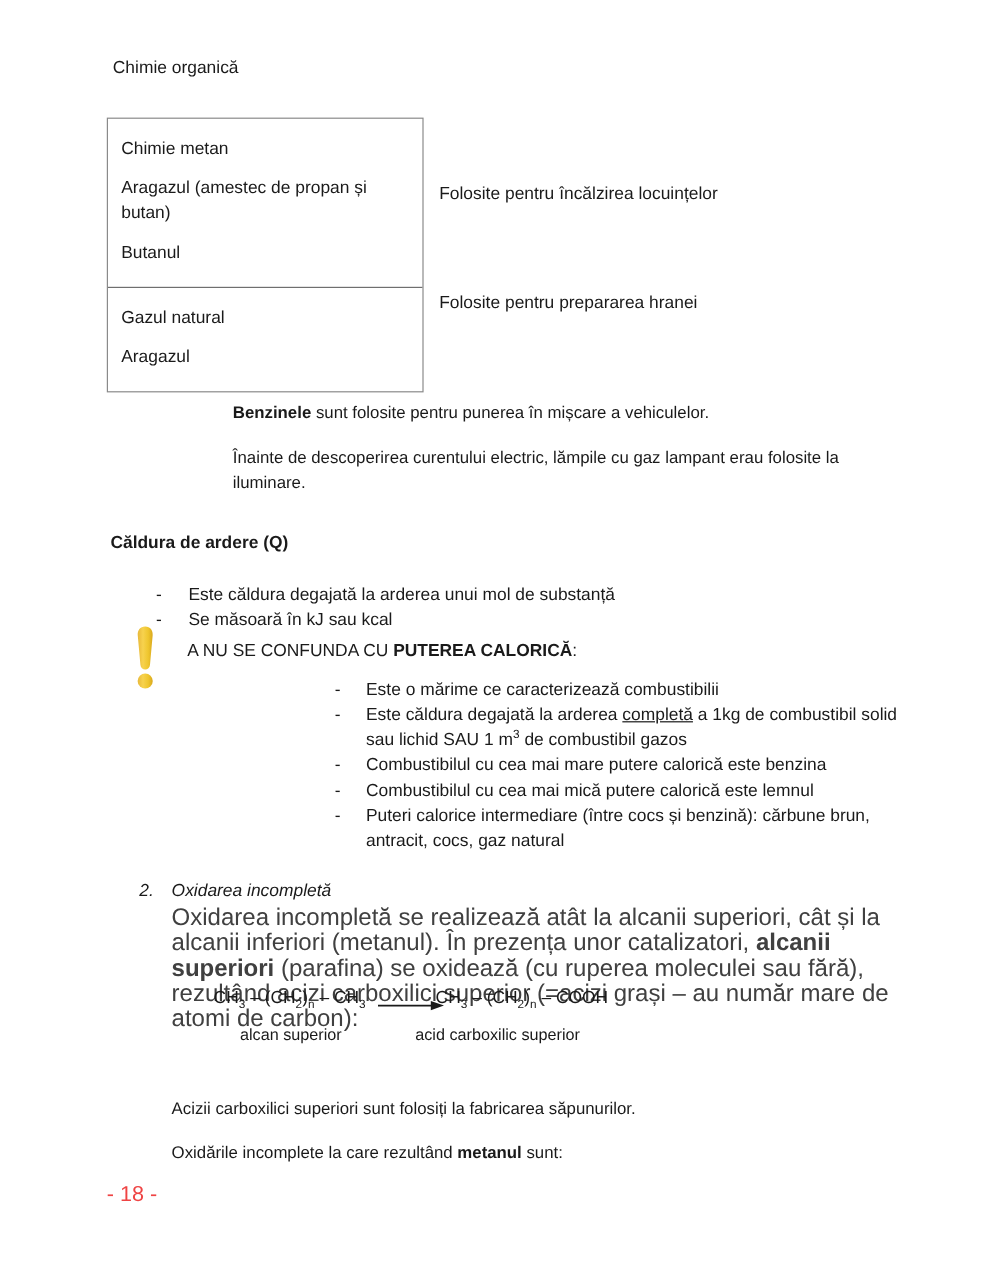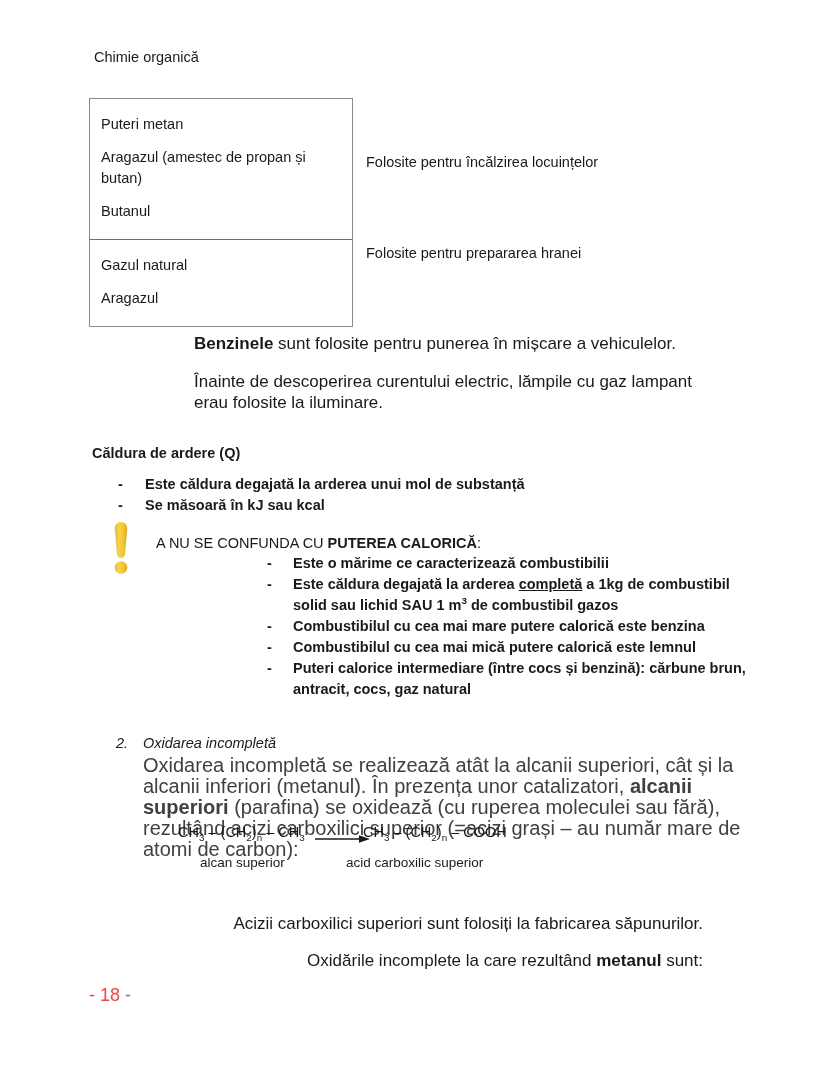--- a/index.html
+++ b/index.html
@@ -66,43 +66,42 @@
   .note-2 { top: 145px; left: 0; }
 
   
   .para-block {
     position: absolute;
     left: 194px;
     top: 333px;
     width: 520px;
   }
   .para {
-    font-size: 17px;
+    font-size: 14px;
     line-height: 21px;
     margin-bottom: 17px;
     color: #1a1a1a;
   }
   .para:last-child { margin-bottom: 0; }
   b, .bold { font-weight: bold; }
 
   
   .section-head {
     position: absolute;
     left: 92px;
     top: 445px;
     font-size: 14.5px;
     font-weight: bold;
     color: #1a1a1a;
   }
   .dash-list {
     position: absolute;
     list-style: none;
-    margin: 0;
+    margin: 12px;
     padding: 0;
-    font-weight: bold;
   }
   .dash-list-1 { left: 118px; top: 474px; width: 600px; }
   .dash-item {
     position: relative;
     padding-left: 27px;
     font-size: 14.5px;
     line-height: 21px;
     color: #1a1a1a;
   }
   .dash-item::before {
@@ -208,42 +207,42 @@
   .rlabel-left { left: 22px; top: 0; }
   .rlabel-right { left: 168px; top: 0; }
 
   
   .closing {
     position: absolute;
     left: 143px;
     top: 913px;
     width: 560px;
   }
-  .closing .para { margin-bottom: 16px; text-align: right; }
+  .closing .para { margin-bottom: 16px; }
 
   
   .footer {
     position: absolute;
     left: 89px;
     top: 985px;
     font-size: 18px;
     color: #ef4444;
     text-align: right;
   }
 </style>
 </head>
 <body>
 
 <div class="page">
 
   <div class="header-line">Chimie organică</div>
 
   <div class="usage-table">
     <div class="trow">
-      <div class="cell-item">Puteri metan</div>
+      <div class="cell-item">Chimie metan</div>
       <div class="cell-item">Aragazul (amestec de propan și butan)</div>
       <div class="cell-item">Butanul</div>
     </div>
     <div class="trow last">
       <div class="cell-item">Gazul natural</div>
       <div class="cell-item">Aragazul</div>
     </div>
   </div>
 
   <div class="table-notes">

